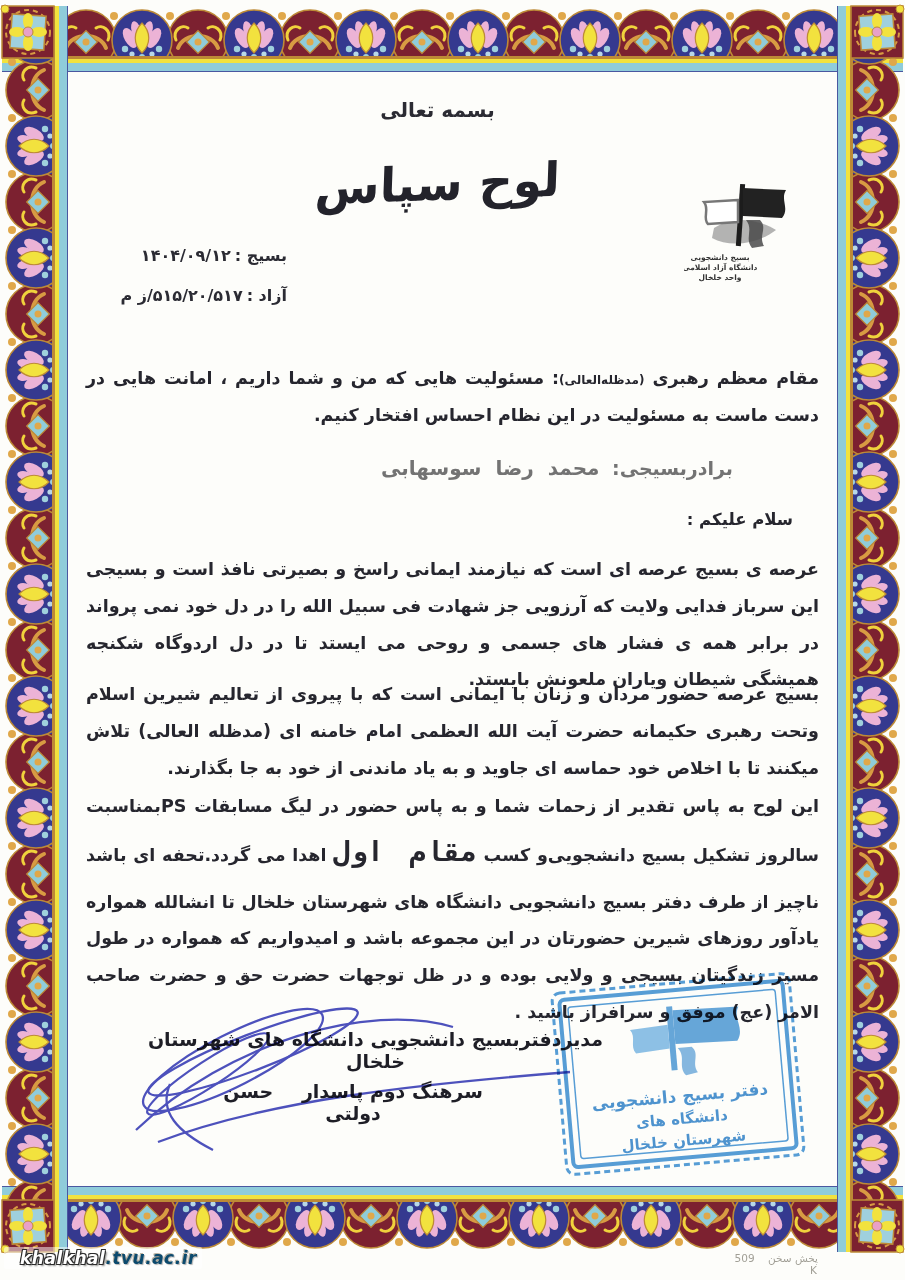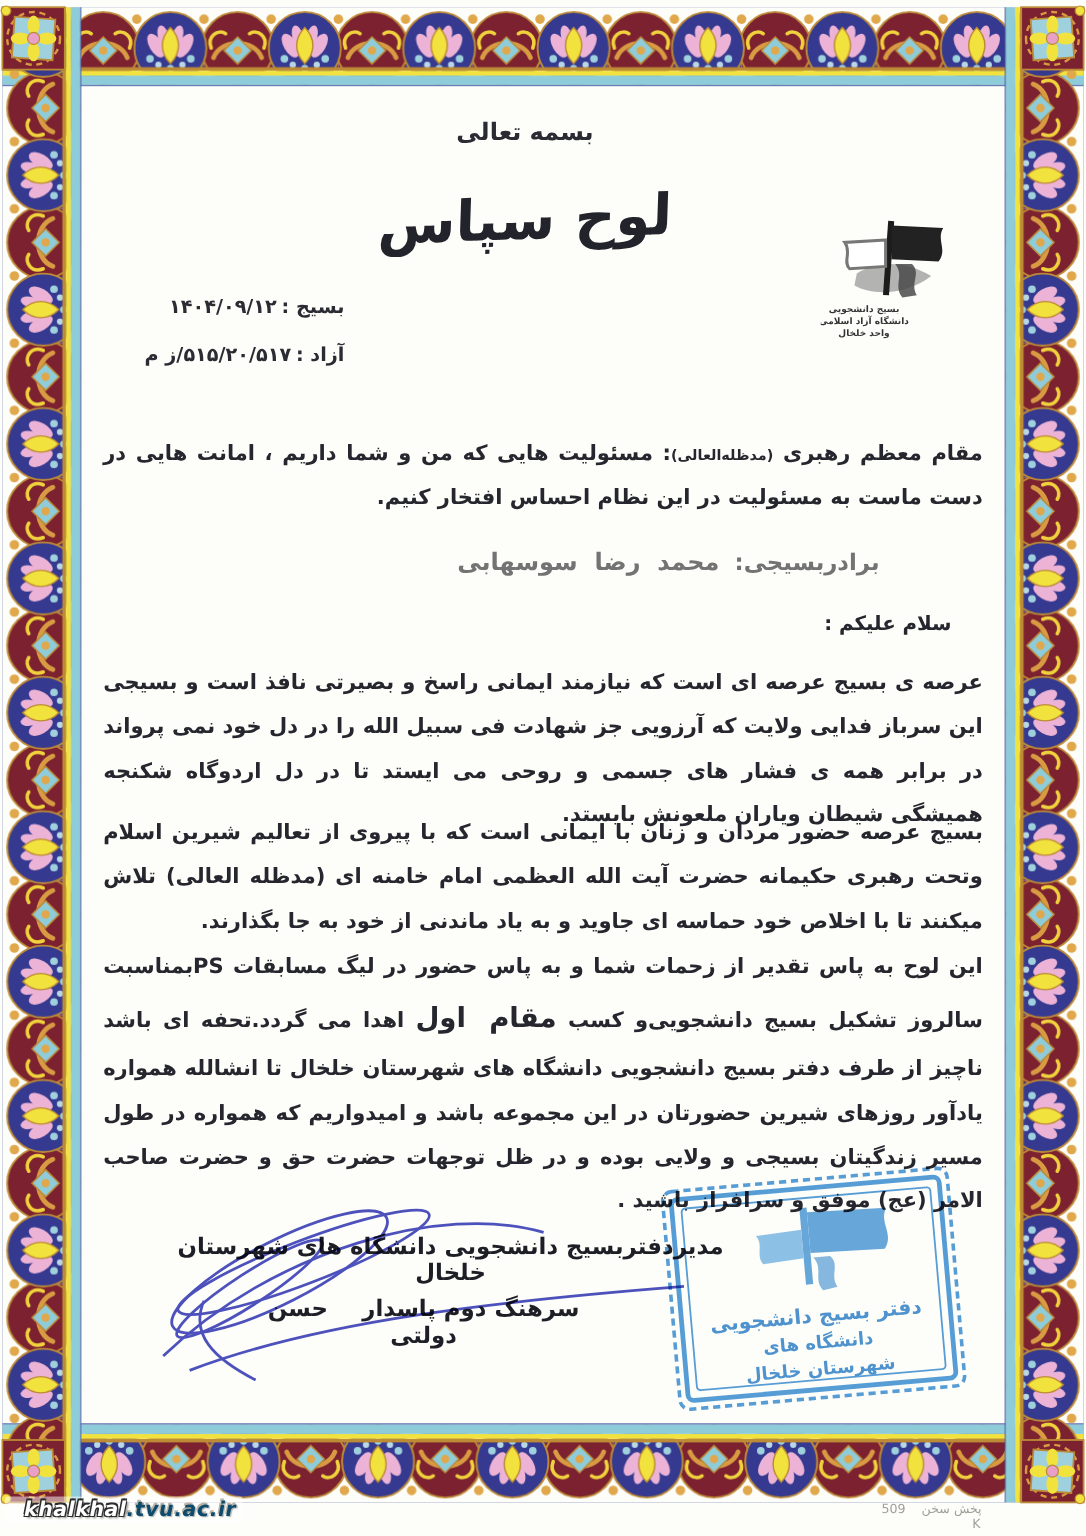--- a/index.html
+++ b/index.html
@@ -19,21 +19,21 @@
   .meta .lbl{margin-left:4px;}
   .para{right:86px;left:86px;font-size:17.5px;font-weight:700;line-height:2.1;text-align:justify;color:#26262e;}
   .quote{top:328px;margin-top:32px;}
   .q-small{font-size:12px;}
   .addressee{top:456px;right:172px;left:88px;font-size:19px;font-weight:700;text-align:right;color:#737373;}
   .addressee .name{font-size:20px;word-spacing:7px;margin-right:6px;}
   .salam{top:510px;right:112px;font-size:16.5px;font-weight:700;text-align:right;margin-left:48px;}
   .para1{top:551px;}
   .para2{top:676px;}
   .para3{top:788px;}
-  .rank-bold{font-size:23px;word-spacing:8px;}
+  .rank-bold{font-size:28px;word-spacing:8px;font-family:Liberation Mono, monospace;}
   .sig-line1{top:1028px;left:138px;width:475px;text-align:center;font-size:19px;font-weight:700;color:#1e1e26;}
   .sig-line2{top:1080px;left:198px;width:310px;text-align:center;font-size:19px;font-weight:700;color:#1e1e26;}
   .sig-line2 .nm{margin-right:22px;}
   .signature-svg{left:118px;top:972px;z-index:5;mix-blend-mode:multiply;}
   .stamp{left:556px;top:980px;width:244px;height:188px;transform:rotate(-5deg);z-index:4;opacity:.88;mix-blend-mode:multiply;}
   .logo{left:684px;top:178px;width:116px;height:108px;}
   .watermark{left:4px;top:1247px;font-size:17px;font-weight:700;font-style:italic;direction:ltr;
     background:rgba(255,255,255,.5);padding:1px 5px;border-radius:2px;letter-spacing:.5px;}
   .wm-main{color:#ffffff;text-shadow:-1px -1px 0 #2c2c2c,1px -1px 0 #2c2c2c,-1px 1px 0 #2c2c2c,1px 1px 0 #2c2c2c,2px 2px 2px rgba(0,0,0,.45);margin-left:11px;}
   .wm-suffix{color:#0c4a6e;text-shadow:-1px -1px 0 rgba(60,40,0,.35),1px 1px 1px rgba(0,0,0,.3);}

